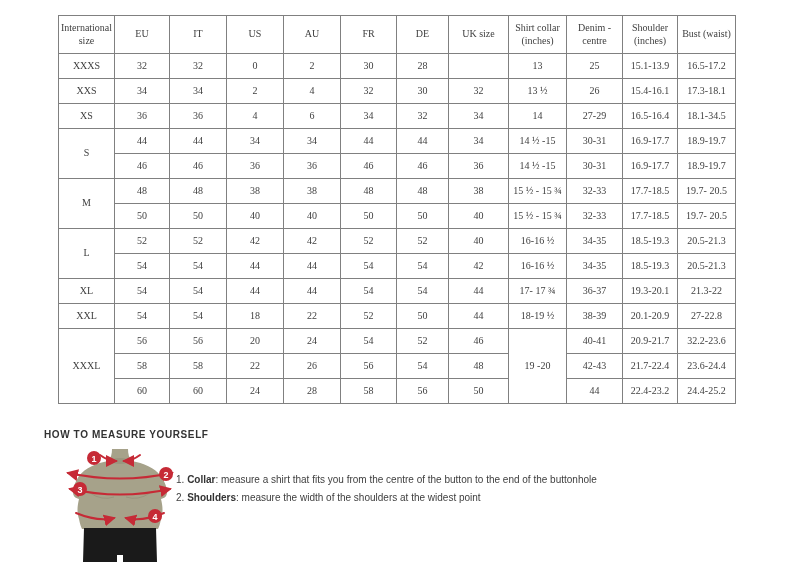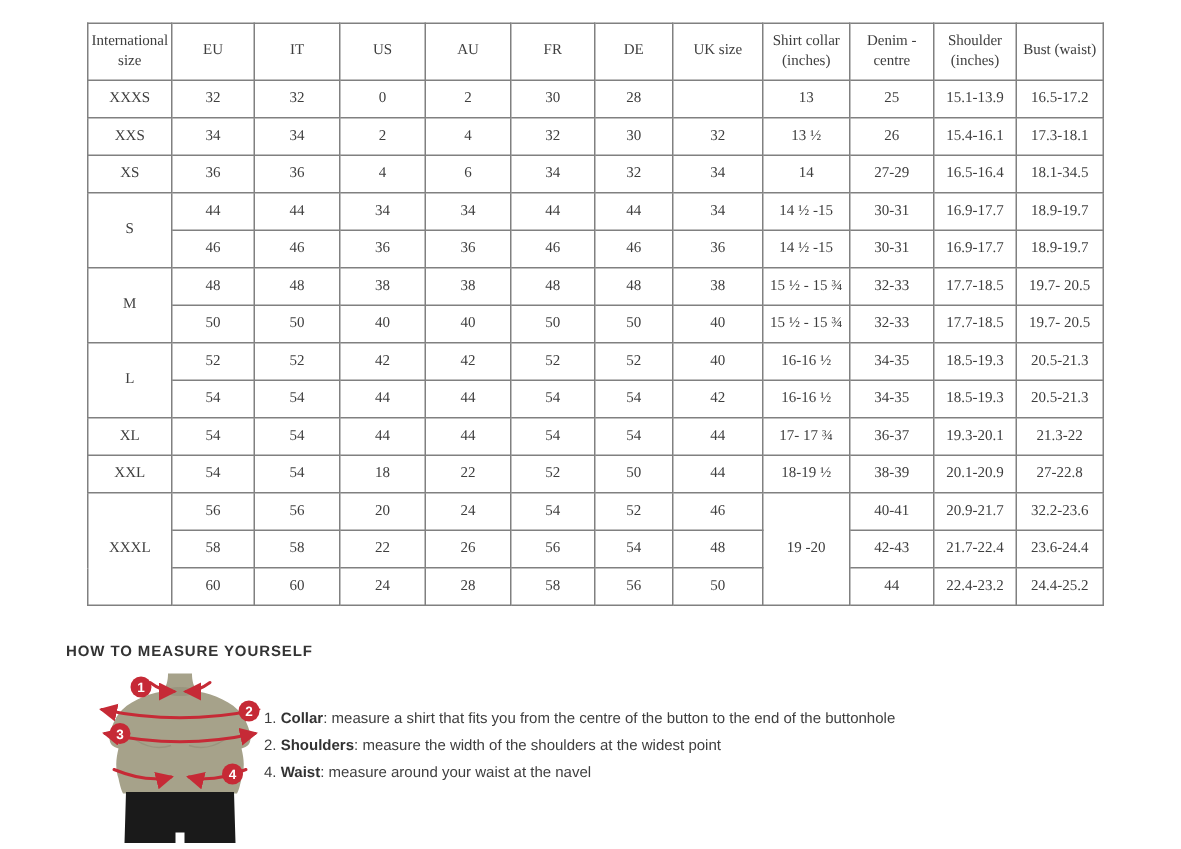--- a/index.html
+++ b/index.html
@@ -321,16 +321,15 @@
       <g>
         <circle class="badge-circle" cx="95" cy="69" r="7"></circle>
         <text class="badge-num" x="95" y="72.5" text-anchor="middle">4</text>
       </g>
     </svg>
   </div>
 
   <ul class="measure-list">
       <li>1. <strong>Collar</strong>: measure a shirt that fits you from the centre of the button to the end of the buttonhole</li>
       <li>2. <strong>Shoulders</strong>: measure the width of the shoulders at the widest point</li>
-      <li>4. <strong>Waist</strong>: measure around your waist at the navel</li>
     </ul>
 
 </div>
 
 </body></html>

